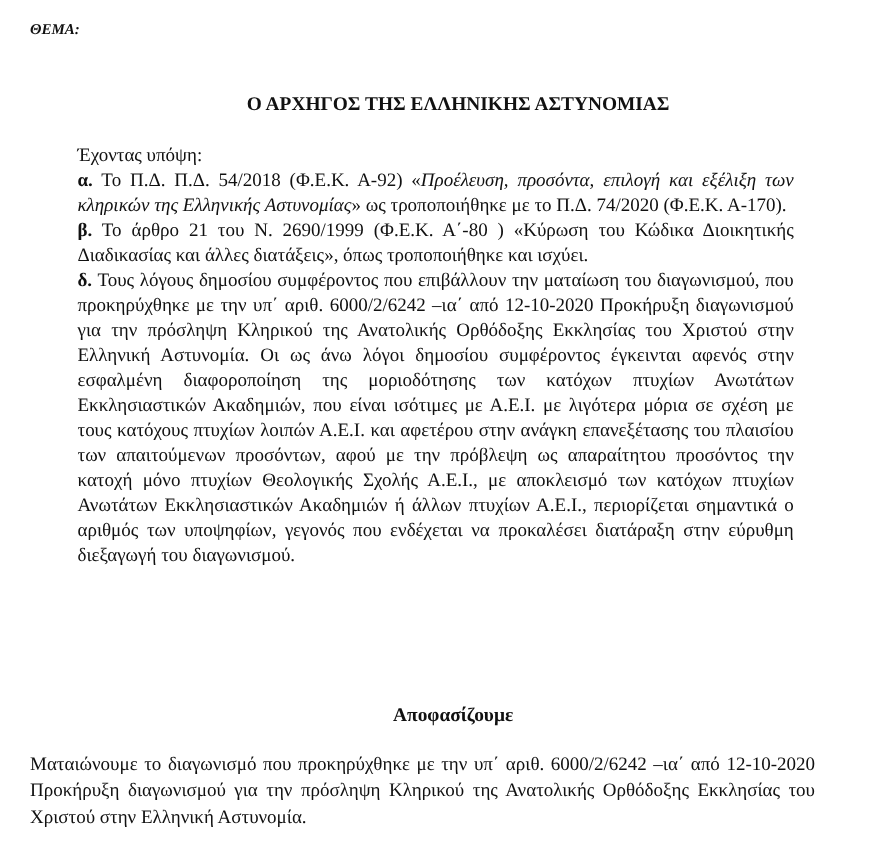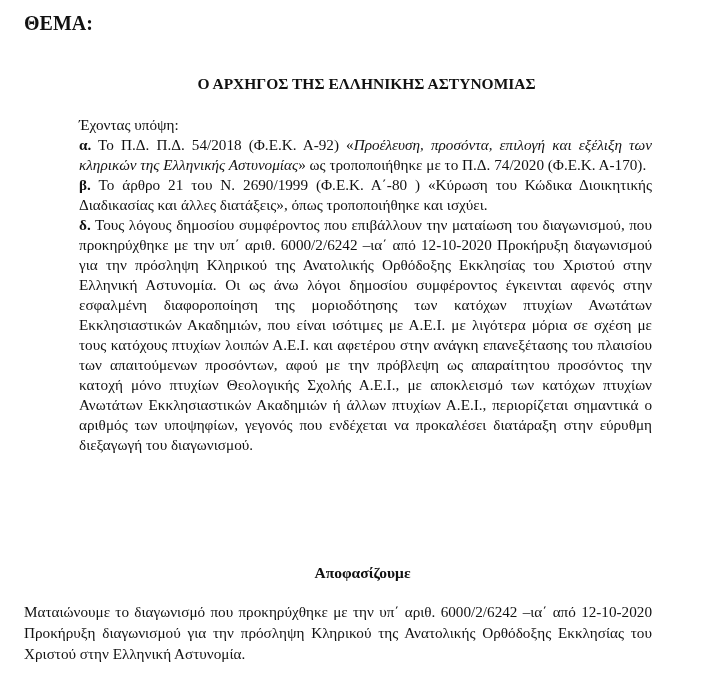--- a/index.html
+++ b/index.html
@@ -21,40 +21,41 @@
     left: 24px;
     top: 13px;
     width: 650px;
     display: flex;
     line-height: 20px;
   }
   .subject-label {
     font-weight: bold;
     width: 72px;
     flex: none;
-    font-size: 20px;
+    font-size: 12px;
+    font-style: italic;
   }
   .subject-text {
     width: 580px;
     text-align: justify;
     text-align-last: left;
   }
   .heading {
     position: absolute;
     left: 0;
     width: 701px;
     text-align: center;
     font-weight: bold;
     font-size: 15.5px;
   }
   .heading.chief { top: 75px; left: 16px; }
   .heading.decide { top: 564px; left: 12px; }
   .body-block {
     position: absolute;
-    left: 79px;
+    left: 62px;
     top: 115px;
     width: 573px;
     line-height: 20px;
     text-align: justify;
   }
   .body-block p {
     margin: 0;
   }
   .item-label {
     font-weight: bold;

